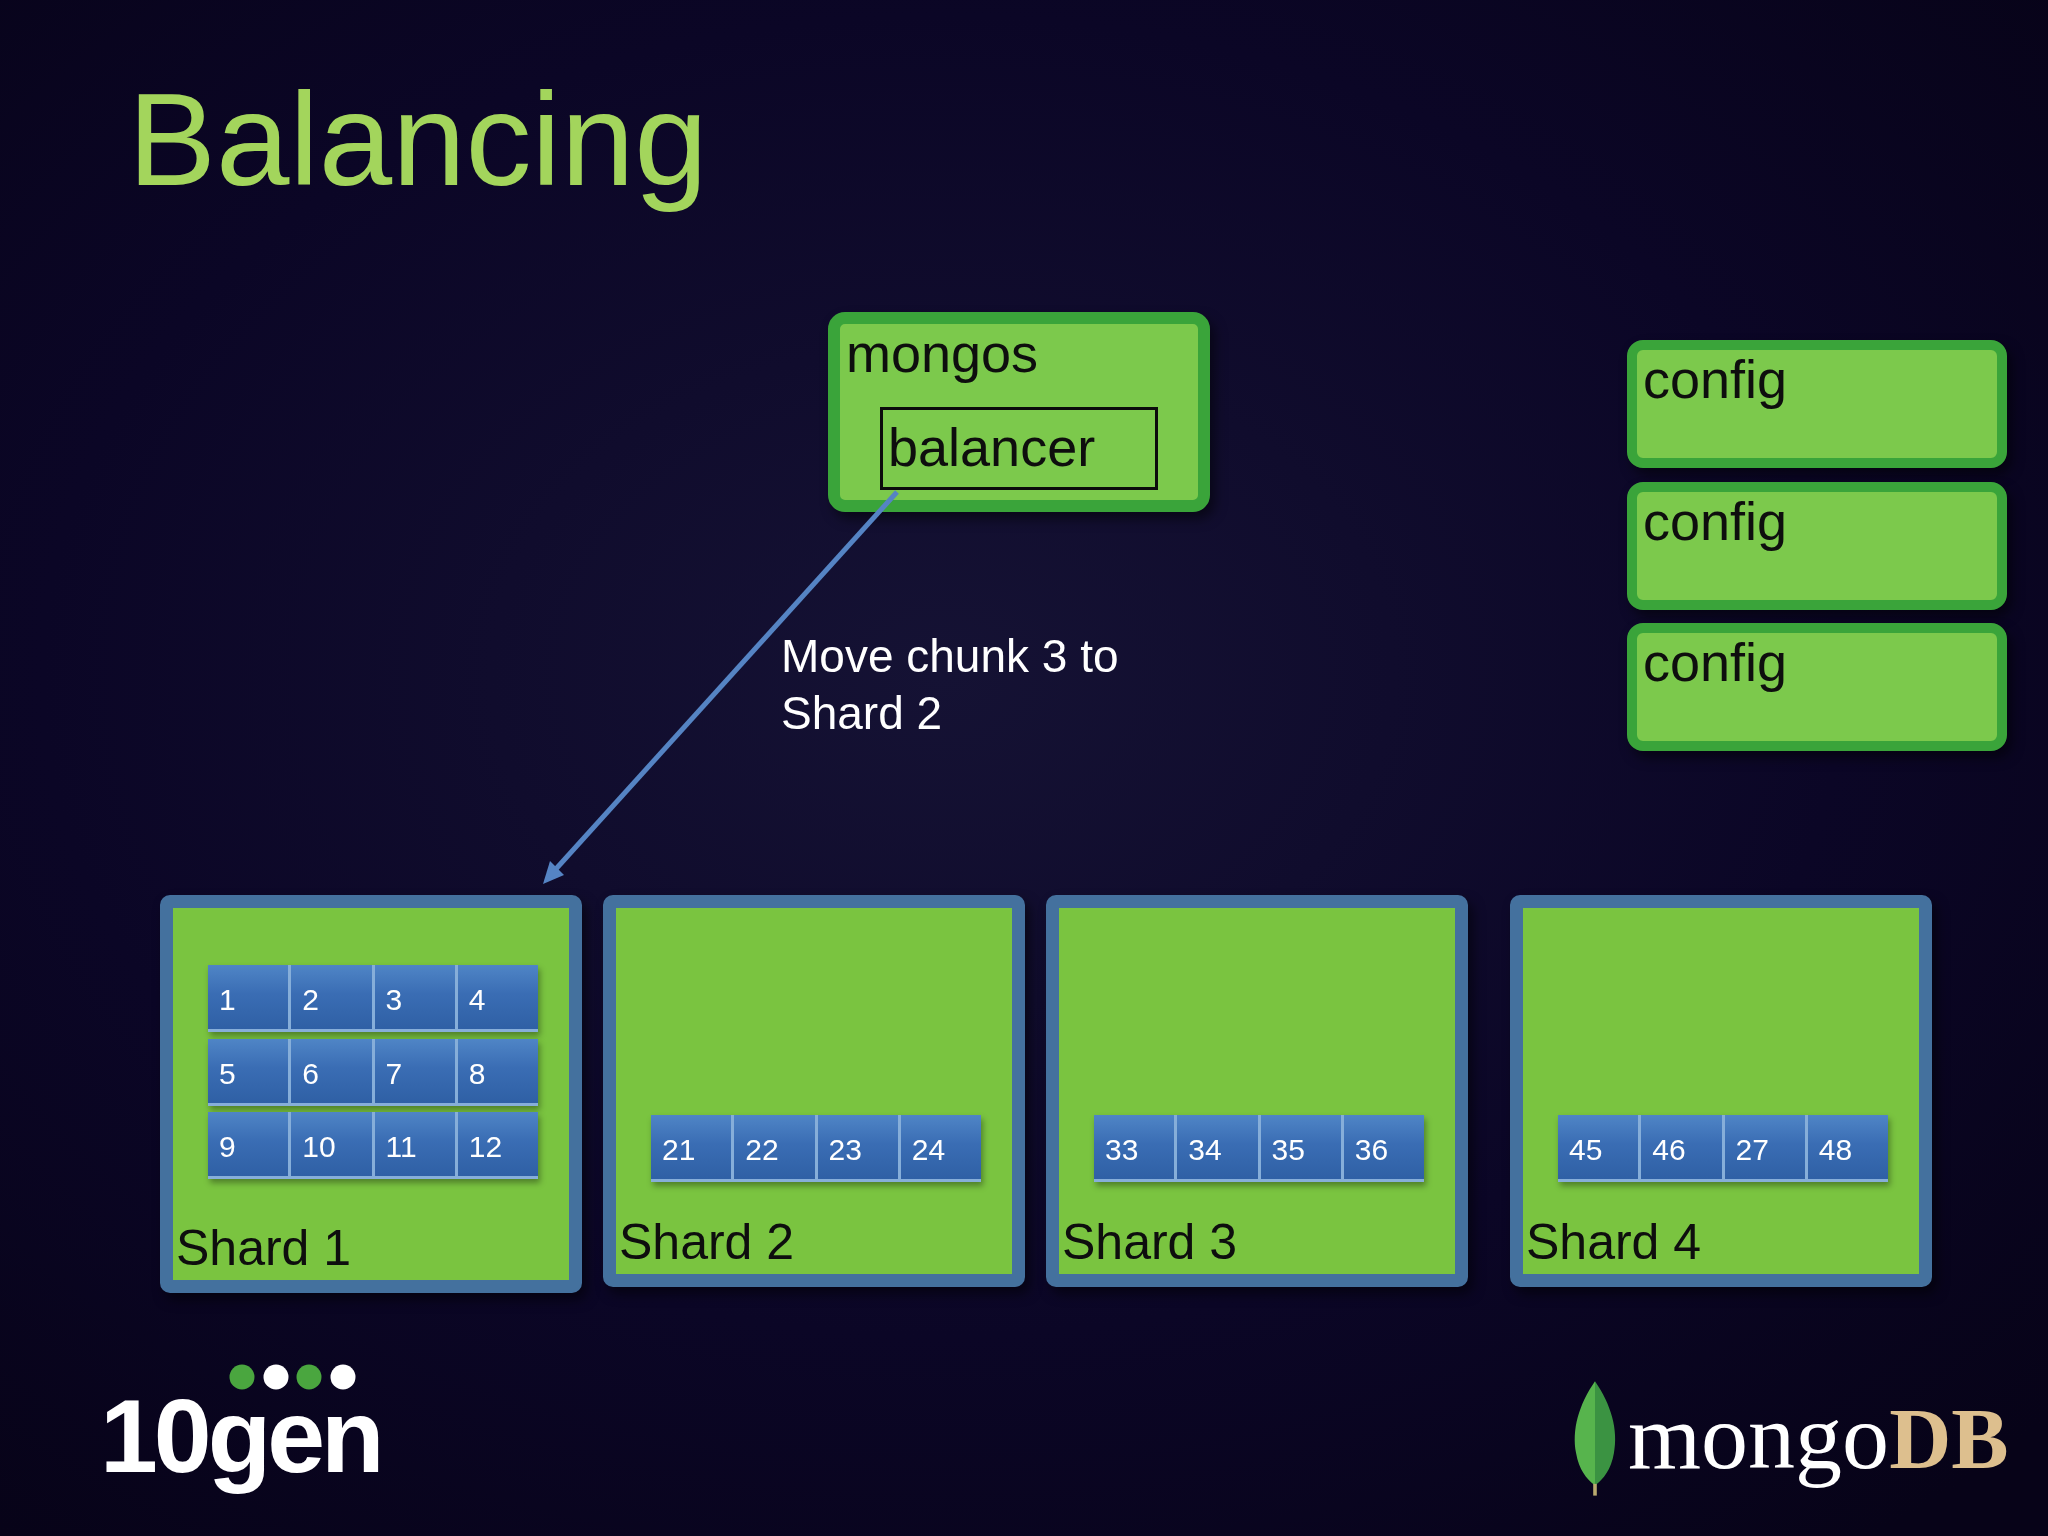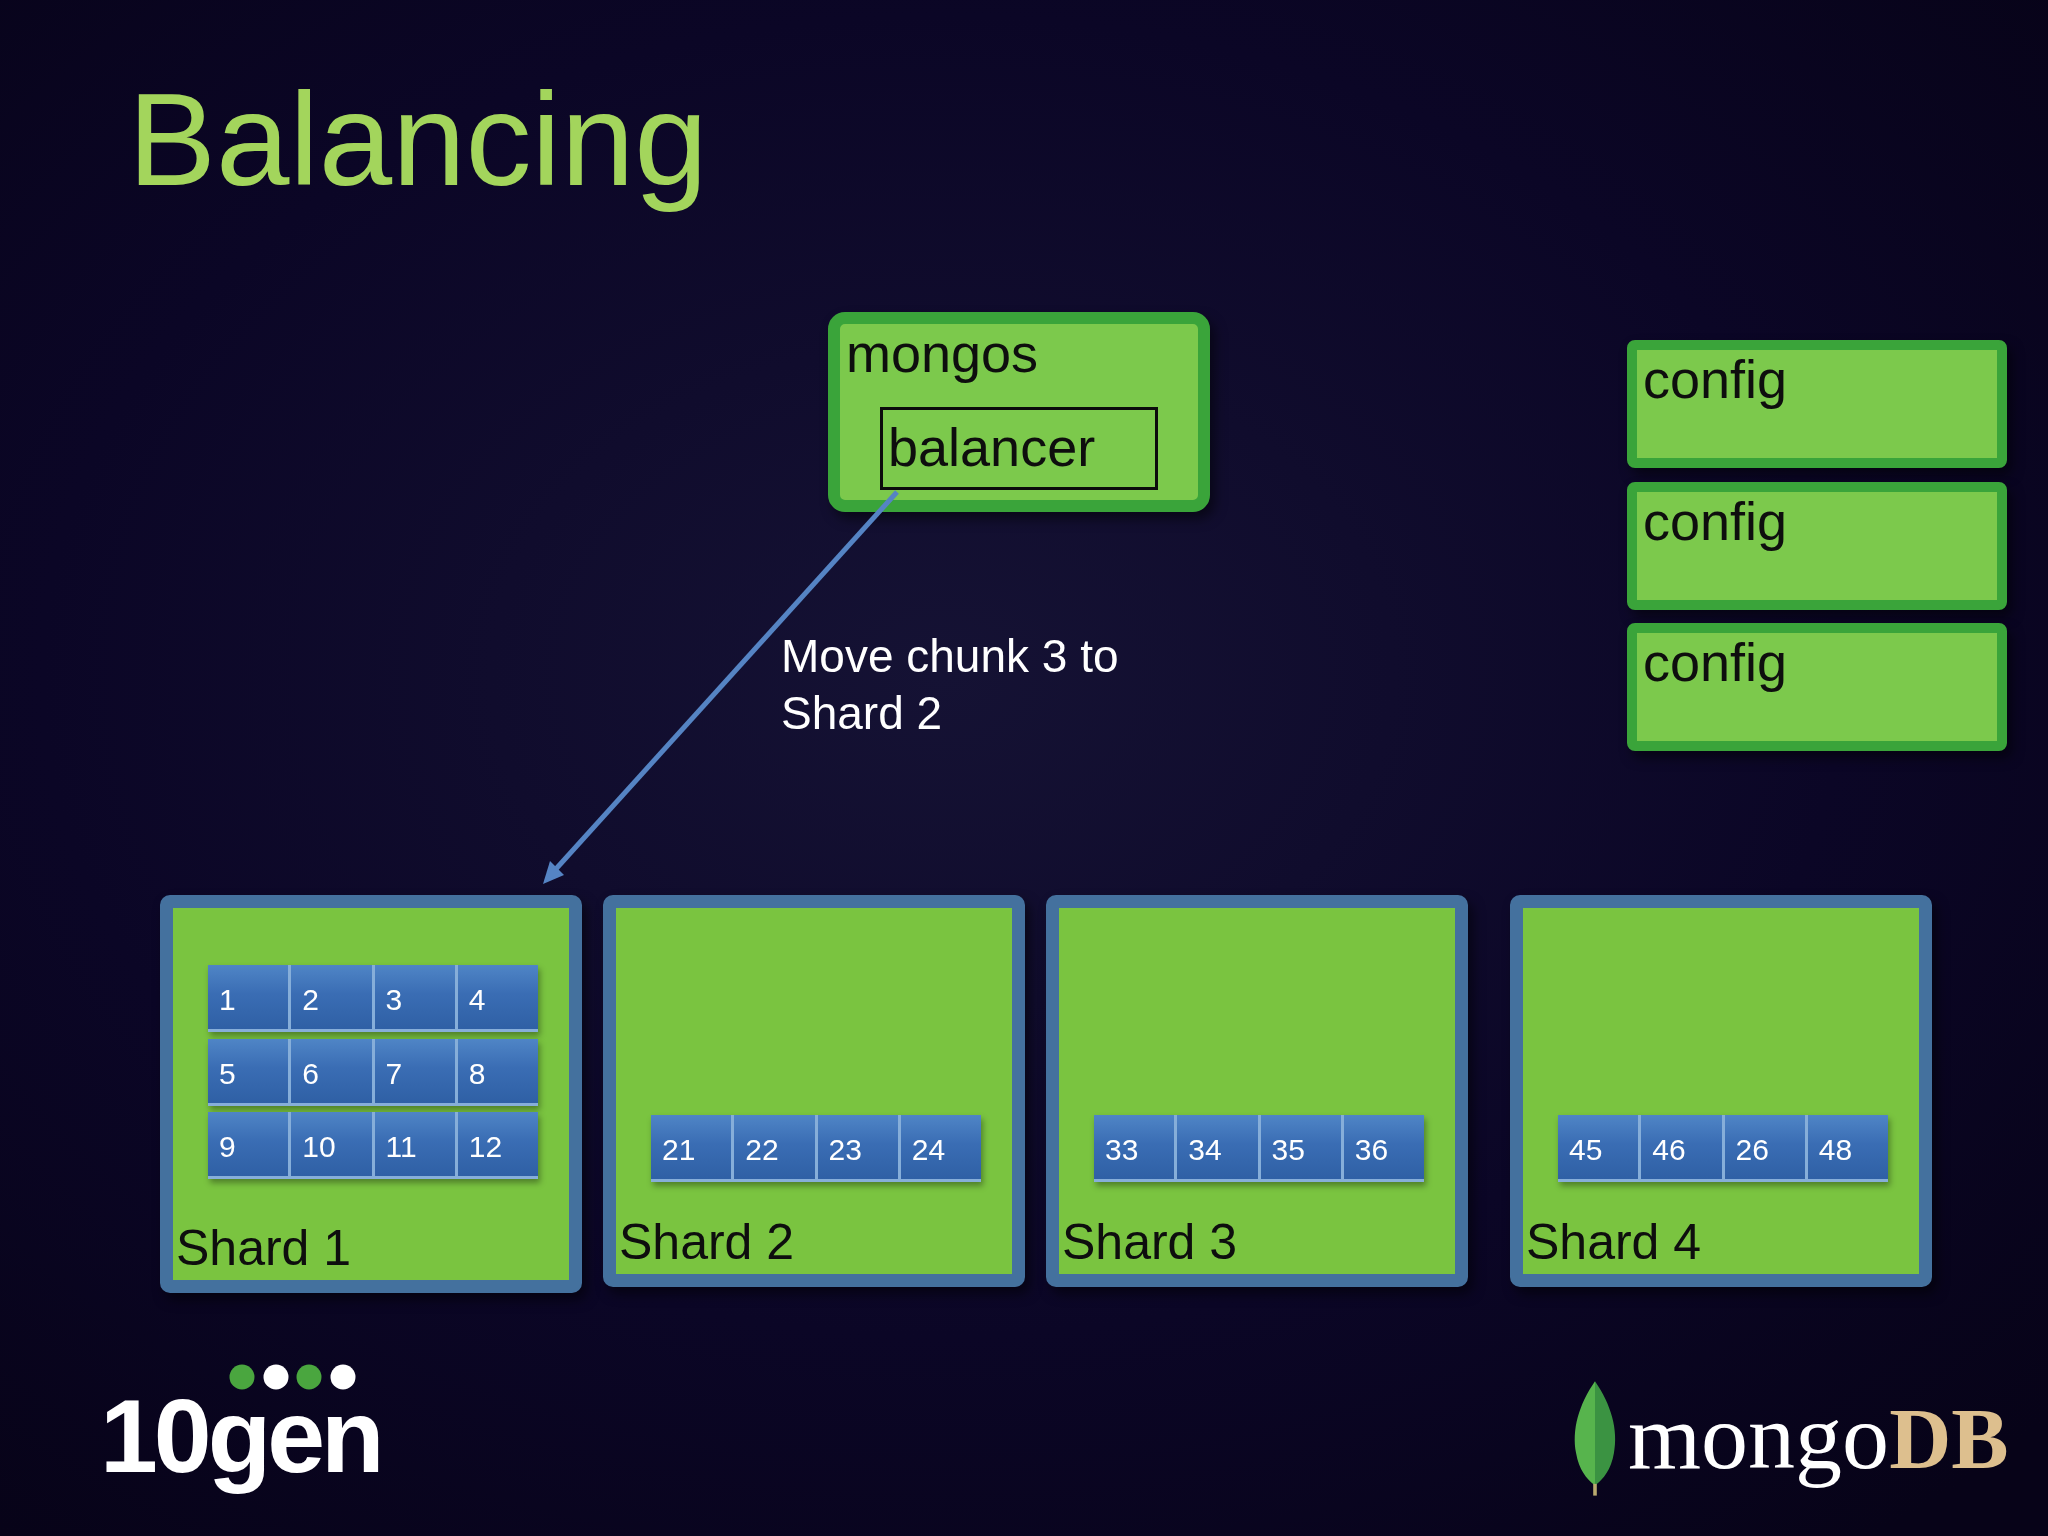--- a/index.html
+++ b/index.html
@@ -9,21 +9,21 @@
     font-family:"Liberation Sans",sans-serif;
   }
   .title{position:absolute;left:128px;top:70px;font-size:132px;line-height:140px;color:#a3d55c;}
   
   .gbox{position:absolute;box-sizing:border-box;background:#7cc94c;border:12px solid #3aa43a;border-radius:17px;
         box-shadow:5px 7px 12px rgba(0,0,0,.5);}
   .mongos{left:828px;top:312px;width:382px;height:200px;}
   .gbox-label{position:absolute;left:6px;top:2px;font-size:54px;line-height:54px;color:#0e0e0e;white-space:nowrap;}
   .balancer{position:absolute;box-sizing:border-box;left:40px;top:83px;width:278px;height:83px;border:3px solid #0c0c0c;}
   .balancer-label{position:absolute;left:5px;top:10px;font-size:54px;line-height:54px;color:#0e0e0e;}
-  .config{left:1627px;width:380px;height:128px;border-width:10px;border-radius:8px;}
+  .config{left:1627px;width:380px;height:128px;border-width:10px;border-radius:16px;}
   .config.c1{top:340px;} .config.c2{top:482px;} .config.c3{top:623px;}
   
   .annotation{position:absolute;left:781px;top:628px;font-size:46px;line-height:57px;color:#ffffff;}
   
   .overlay{position:absolute;left:0;top:0;width:2048px;height:1536px;pointer-events:none;}
   
   .shard{position:absolute;top:895px;width:422px;height:392px;box-sizing:border-box;
          background:#7ac440;border:13px solid #44719e;border-radius:10px;
          box-shadow:5px 7px 12px rgba(0,0,0,.5);}
   .shard.s1{left:160px;height:398px;} .shard.s2{left:603px;padding-left:29px;} .shard.s3{left:1046px;} .shard.s4{left:1489px;margin-left:21px;}
@@ -121,21 +121,21 @@
       <div class="chunk">35</div>
       <div class="chunk">36</div>
     </div>
     <div class="shard-label">Shard 3</div>
   </div>
 
   <div class="shard s4">
     <div class="chunk-row rbottom">
       <div class="chunk">45</div>
       <div class="chunk">46</div>
-      <div class="chunk">26</div>
+      <div class="chunk">27</div>
       <div class="chunk">48</div>
     </div>
     <div class="shard-label">Shard 4</div>
   </div>
 
   <div class="tengen">
     <svg class="tengen-dots" width="360" height="40" viewBox="0 0 360 40" xmlns="http://www.w3.org/2000/svg">
       <circle cx="142" cy="19" r="12.5" fill="#4aa63f"></circle>
       <circle cx="176" cy="19" r="12.5" fill="#ffffff"></circle>
       <circle cx="209" cy="19" r="12.5" fill="#4aa63f"></circle>

